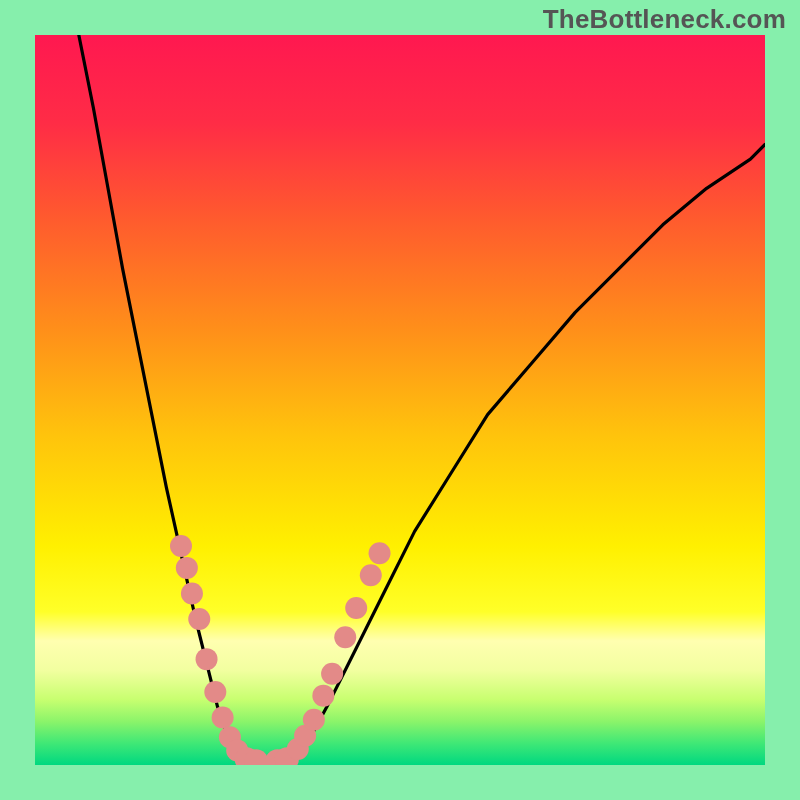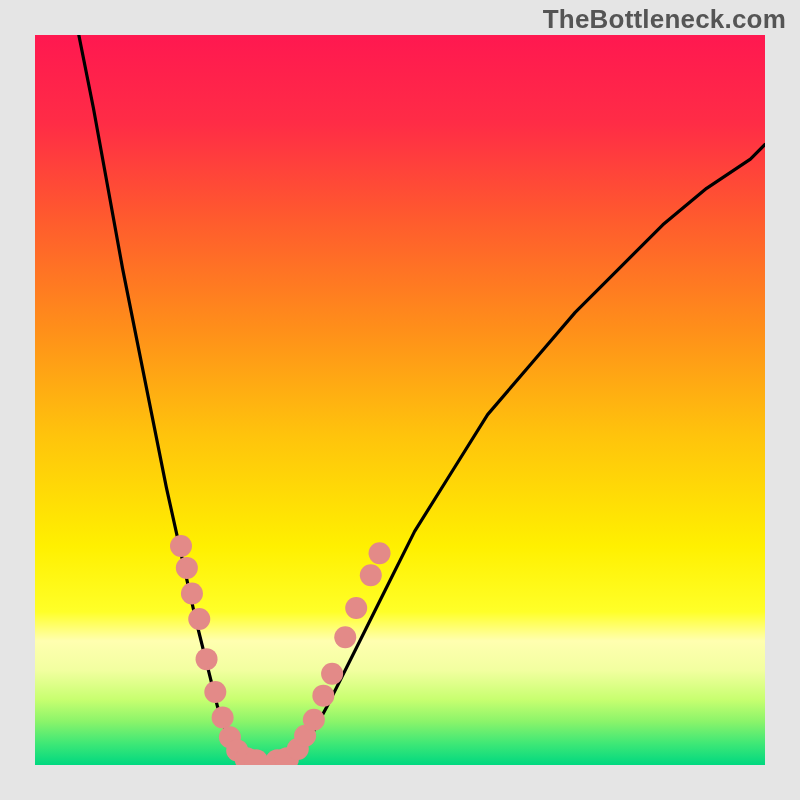--- a/index.html
+++ b/index.html
@@ -6,21 +6,21 @@
     margin: 0;
     padding: 0;
     width: 800px;
     height: 800px;
     overflow: hidden;
     font-family: Arial, Helvetica, sans-serif;
   }
   .frame {
     width: 800px;
     height: 800px;
-    background: #e5e5e5;
+    background: #86efac;
     position: relative;
   }
   .attribution {
     position: absolute;
     top: 4px;
     right: 14px;
     color: #555;
     font-size: 26px;
     font-weight: 600;
     letter-spacing: 0.2px;

